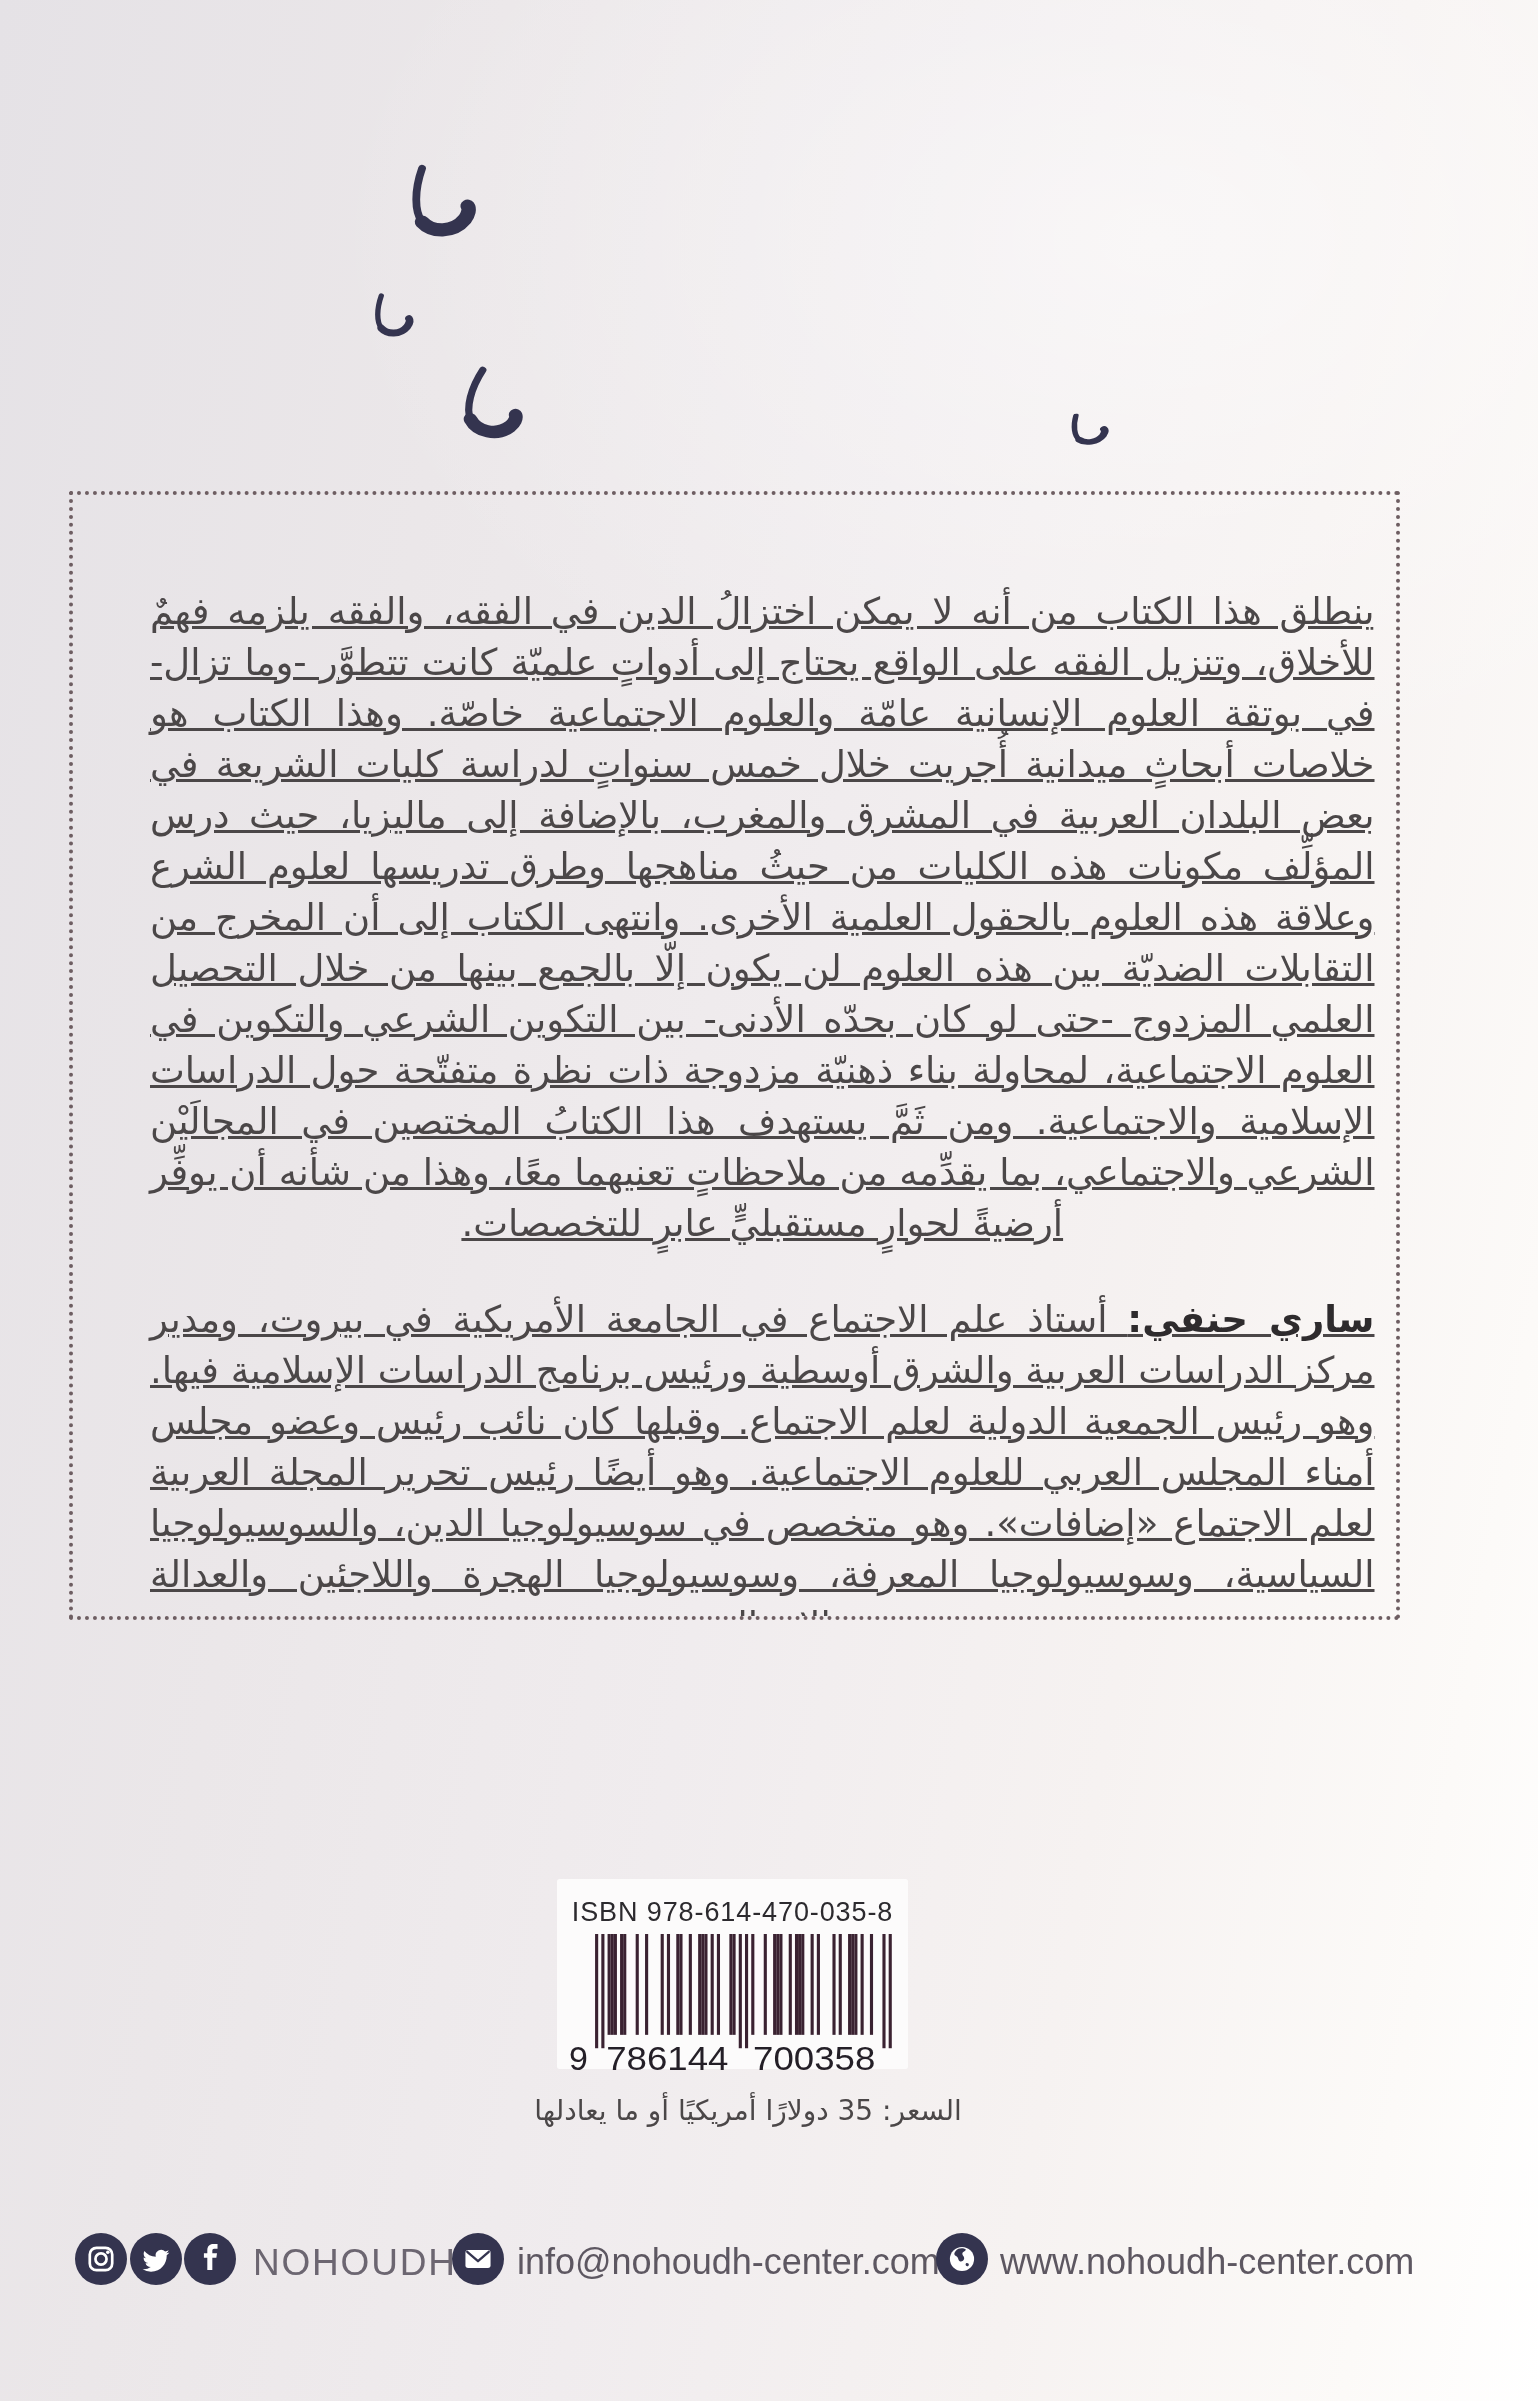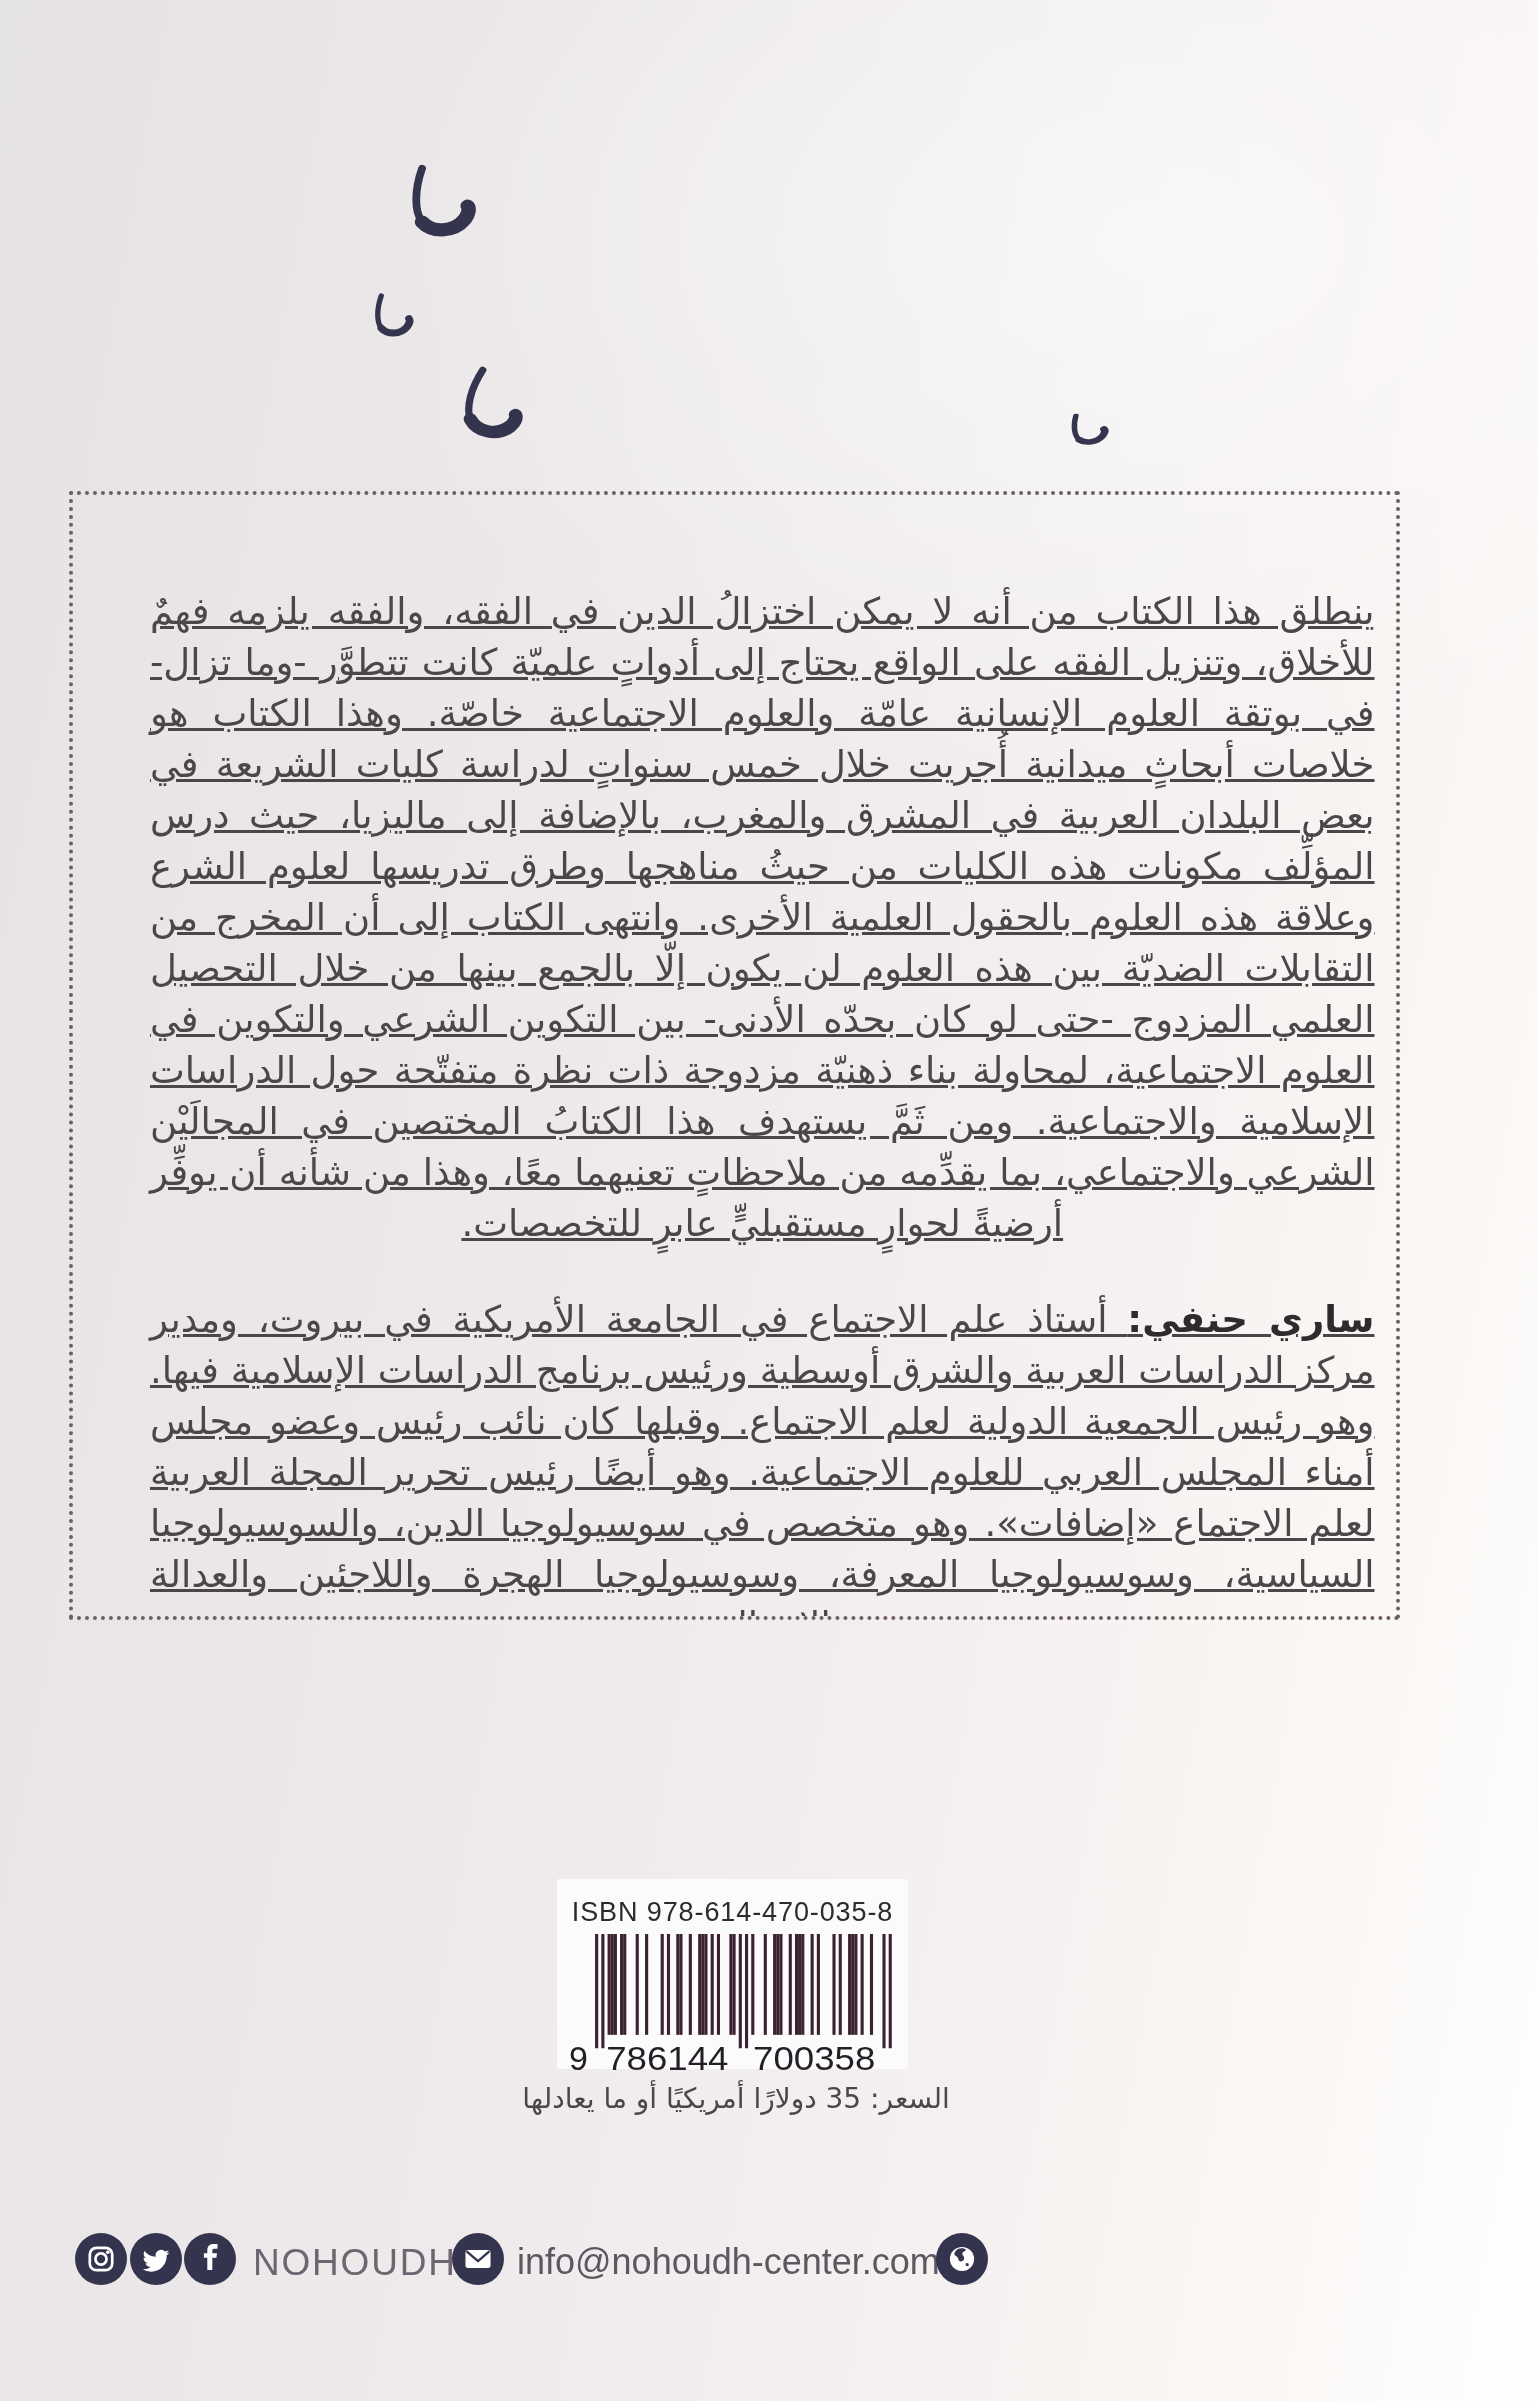--- a/index.html
+++ b/index.html
@@ -26,21 +26,21 @@
   
   .barcode-label{
     position:absolute;left:557px;top:1879px;width:351px;height:190px;
     background:#fcfbfb;border-radius:2.7px;text-align:center;box-sizing:border-box;padding-top:10.7px;
   }
   .isbn{font-family:"Liberation Sans",sans-serif;font-size:27px;line-height:32px;
     letter-spacing:0.9px;color:#2c2a2e;margin:6px;white-space:nowrap;}
   #ean{display:block;margin:3.6px auto 0;}
   #ean rect{fill:var(--bar);}
   #ean text{fill:#241f27;font-family:"Liberation Sans",sans-serif;font-size:38px;}
-  .price{position:absolute;left:467px;top:2078px;width:530px;margin:4px;
+  .price{position:absolute;left:467px;top:2078px;width:530px;margin:16px;
     text-align:center;direction:rtl;font-size:28px;color:var(--text);}
   
   .footer{position:absolute;left:0;top:2233px;width:1539px;height:64px;}
   .badge{position:absolute;top:0;width:52px;height:52px;}
   .ftext{position:absolute;font-family:Liberation Sans, sans-serif;color:var(--muted);white-space:nowrap;}
   .brand{left:253px;top:9px;font-size:37px;letter-spacing:1.8px;color:#6c6671;}
   .email{left:517px;top:8px;font-size:36px;}
   .web{left:1000px;top:8px;font-size:36px;}
 </style>
 </head>
@@ -148,16 +148,17 @@
       <path d="M17 21 L29 31.5 L41 21" fill="none" stroke="var(--ink)" stroke-width="2.6" stroke-linecap="round" stroke-linejoin="round"></path>
     </svg>
     <span class="ftext email">info@nohoudh-center.com</span>
 
     <svg class="badge" style="left:936px" viewBox="0 0 58 58">
       <circle cx="29" cy="29" r="29" fill="var(--ink)"></circle>
       <circle cx="29" cy="29" r="13.5" fill="#fff"></circle>
       <path fill="var(--ink)" d="M25 17.5c2.5-1 6.5-.8 8.3.8-.6 2.4-3.6 2.2-3.9 4.6-.3 2.3 2.5 3.3 2 5.8-.4 2.3-3 3.6-4.9 2.8-1.7-.8-1.3-3.3-2.7-4.8-1.2-1.4-3.2-1.2-3.4-3.2-.2-2.2 2.2-4.6 4.6-6z"></path>
       <path fill="var(--ink)" d="M34 33.5c1.5-.3 3 .8 2.6 2.2-.3 1.3-2 1.8-3 .9-.9-.9-.8-2.7.4-3.1z"></path>
     </svg>
+    <span class="ftext web">www.nohoudh-center.com</span>
   </div>
 
 </div>
 
 
 </body></html>

